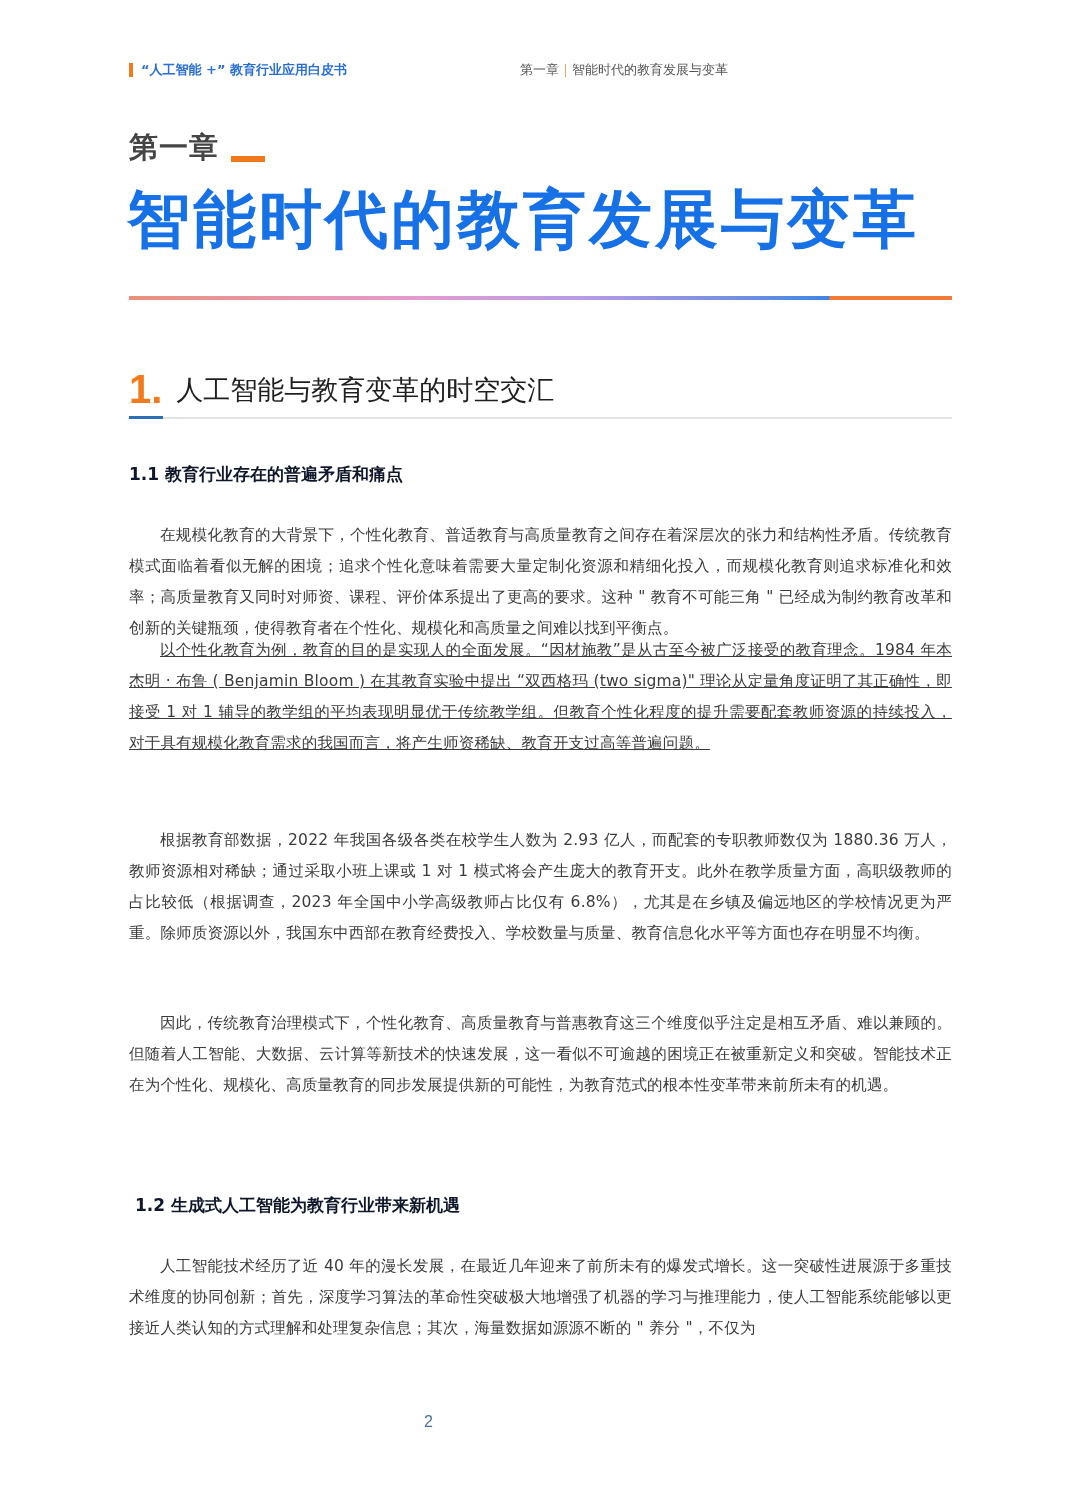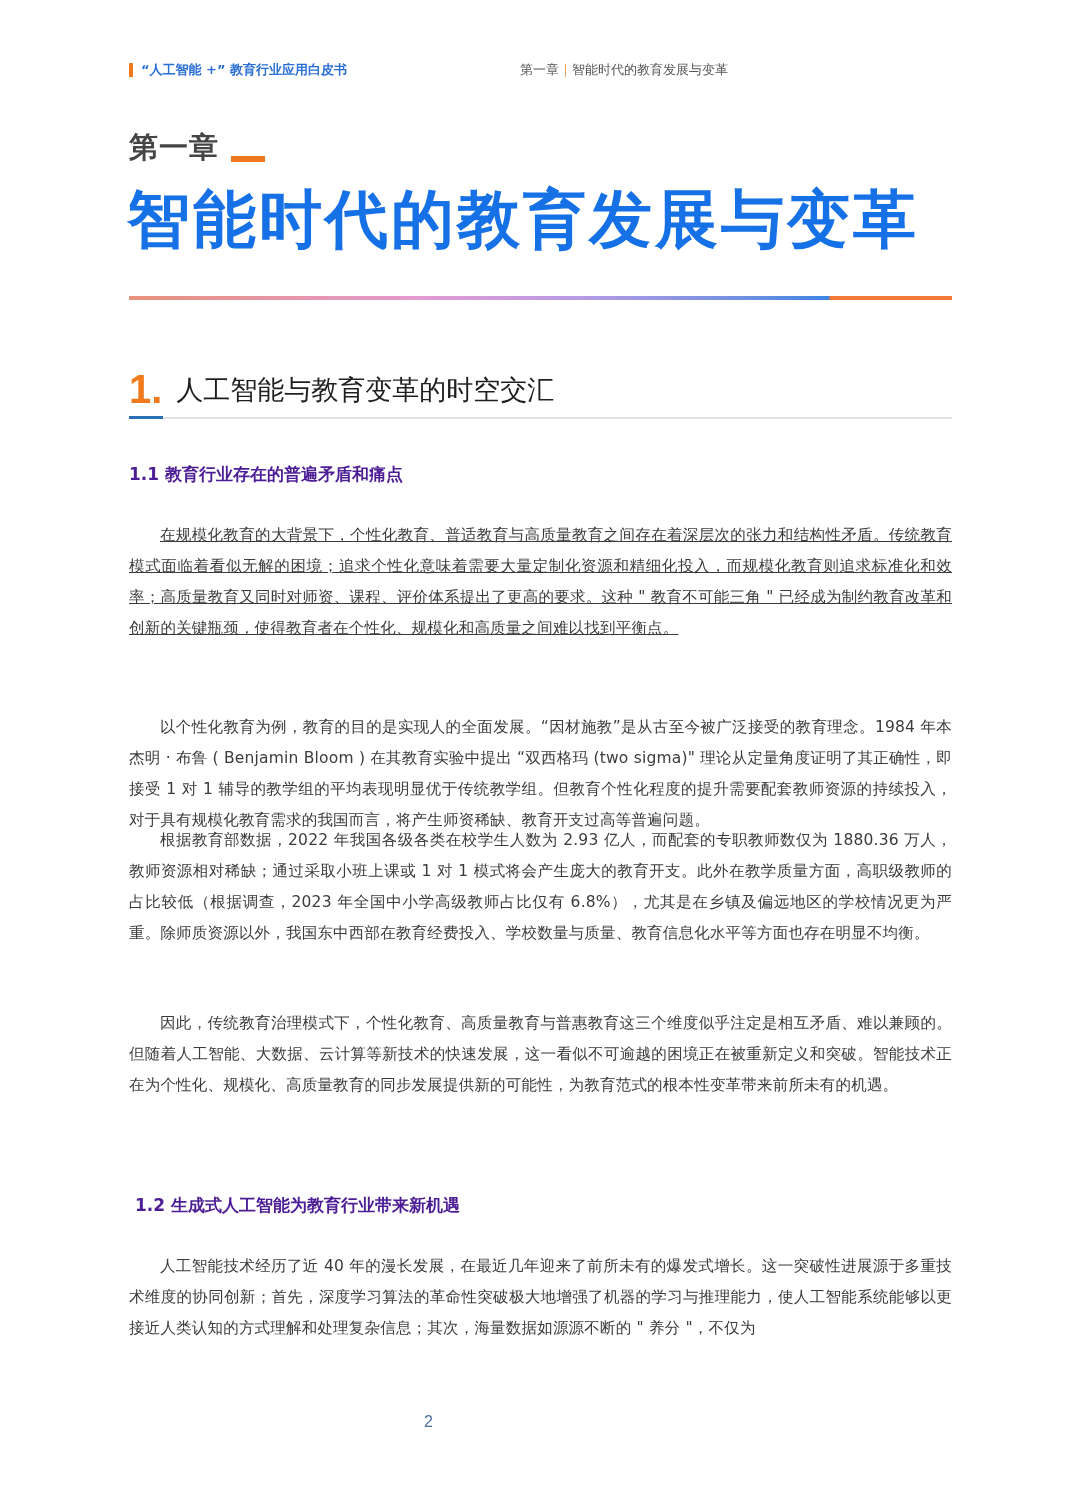--- a/index.html
+++ b/index.html
@@ -122,21 +122,21 @@
       width: 34px; height: 3px;
       background: #2a6fb8;
     }
 
     
     .subsection {
       position: absolute;
       left: 129px;
       font-size: 17px;
       font-weight: bold;
-      color: #4c1d95;
+      color: #0f172a;
     }
 
     
     .para {
       position: absolute;
       left: 129px;
       width: 823px;
       font-size: 15.5px;
       line-height: 31px;
       color: #3b3b3b;
@@ -182,22 +182,22 @@
   <div class="section-head">
     <span class="section-num">1.</span>
     <span class="section-title">人工智能与教育变革的时空交汇</span>
   </div>
   <div class="section-rule">
     <span class="accent"></span>
   </div>
 
   <div class="subsection" style="top:463px;">1.1 教育行业存在的普遍矛盾和痛点</div>
 
-  <p class="para" style="top:520px;text-decoration:underline;">在规模化教育的大背景下，个性化教育、普适教育与高质量教育之间存在着深层次的张力和结构性矛盾。传统教育模式面临着看似无解的困境；追求个性化意味着需要大量定制化资源和精细化投入，而规模化教育则追求标准化和效率；高质量教育又同时对师资、课程、评价体系提出了更高的要求。这种 " 教育不可能三角 " 已经成为制约教育改革和创新的关键瓶颈，使得教育者在个性化、规模化和高质量之间难以找到平衡点。</p>
-  <p class="para" style="top:712px;">以个性化教育为例，教育的目的是实现人的全面发展。“因材施教”是从古至今被广泛接受的教育理念。1984 年本杰明 · 布鲁 ( Benjamin Bloom ) 在其教育实验中提出 “双西格玛 (two sigma)" 理论从定量角度证明了其正确性，即接受 1 对 1 辅导的教学组的平均表现明显优于传统教学组。但教育个性化程度的提升需要配套教师资源的持续投入，对于具有规模化教育需求的我国而言，将产生师资稀缺、教育开支过高等普遍问题。</p>
+  <p class="para" style="top:520px;">在规模化教育的大背景下，个性化教育、普适教育与高质量教育之间存在着深层次的张力和结构性矛盾。传统教育模式面临着看似无解的困境；追求个性化意味着需要大量定制化资源和精细化投入，而规模化教育则追求标准化和效率；高质量教育又同时对师资、课程、评价体系提出了更高的要求。这种 " 教育不可能三角 " 已经成为制约教育改革和创新的关键瓶颈，使得教育者在个性化、规模化和高质量之间难以找到平衡点。</p>
+  <p class="para" style="top:635px;text-decoration:underline;">以个性化教育为例，教育的目的是实现人的全面发展。“因材施教”是从古至今被广泛接受的教育理念。1984 年本杰明 · 布鲁 ( Benjamin Bloom ) 在其教育实验中提出 “双西格玛 (two sigma)" 理论从定量角度证明了其正确性，即接受 1 对 1 辅导的教学组的平均表现明显优于传统教学组。但教育个性化程度的提升需要配套教师资源的持续投入，对于具有规模化教育需求的我国而言，将产生师资稀缺、教育开支过高等普遍问题。</p>
   <p class="para" style="top:825px;">根据教育部数据，2022 年我国各级各类在校学生人数为 2.93 亿人，而配套的专职教师数仅为 1880.36 万人，教师资源相对稀缺；通过采取小班上课或 1 对 1 模式将会产生庞大的教育开支。此外在教学质量方面，高职级教师的占比较低（根据调查，2023 年全国中小学高级教师占比仅有 6.8%），尤其是在乡镇及偏远地区的学校情况更为严重。除师质资源以外，我国东中西部在教育经费投入、学校数量与质量、教育信息化水平等方面也存在明显不均衡。</p>
   <p class="para" style="top:1008px;">因此，传统教育治理模式下，个性化教育、高质量教育与普惠教育这三个维度似乎注定是相互矛盾、难以兼顾的。但随着人工智能、大数据、云计算等新技术的快速发展，这一看似不可逾越的困境正在被重新定义和突破。智能技术正在为个性化、规模化、高质量教育的同步发展提供新的可能性，为教育范式的根本性变革带来前所未有的机遇。</p>
 
   <div class="subsection" style="top:1194px;margin-left:6px;">1.2 生成式人工智能为教育行业带来新机遇</div>
 
   <p class="para" style="top:1251px;">人工智能技术经历了近 40 年的漫长发展，在最近几年迎来了前所未有的爆发式增长。这一突破性进展源于多重技术维度的协同创新；首先，深度学习算法的革命性突破极大地增强了机器的学习与推理能力，使人工智能系统能够以更接近人类认知的方式理解和处理复杂信息；其次，海量数据如源源不断的 " 养分 "，不仅为</p>
 
   <div class="page-num">2</div>
 
 </div>

